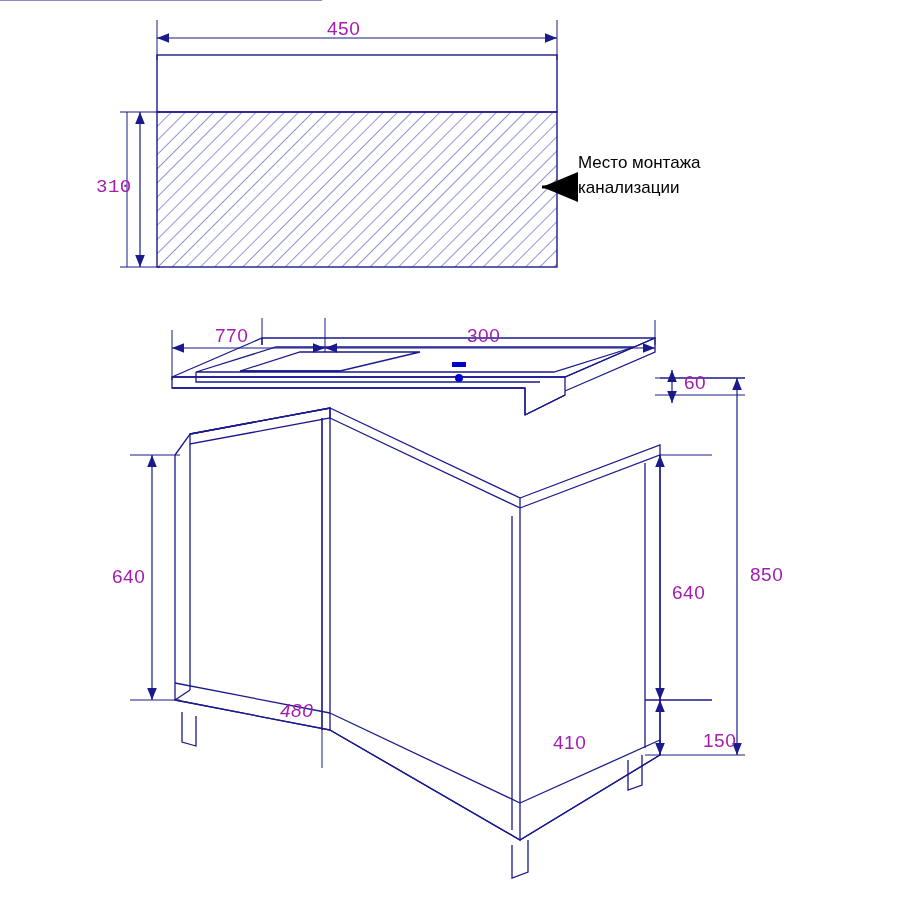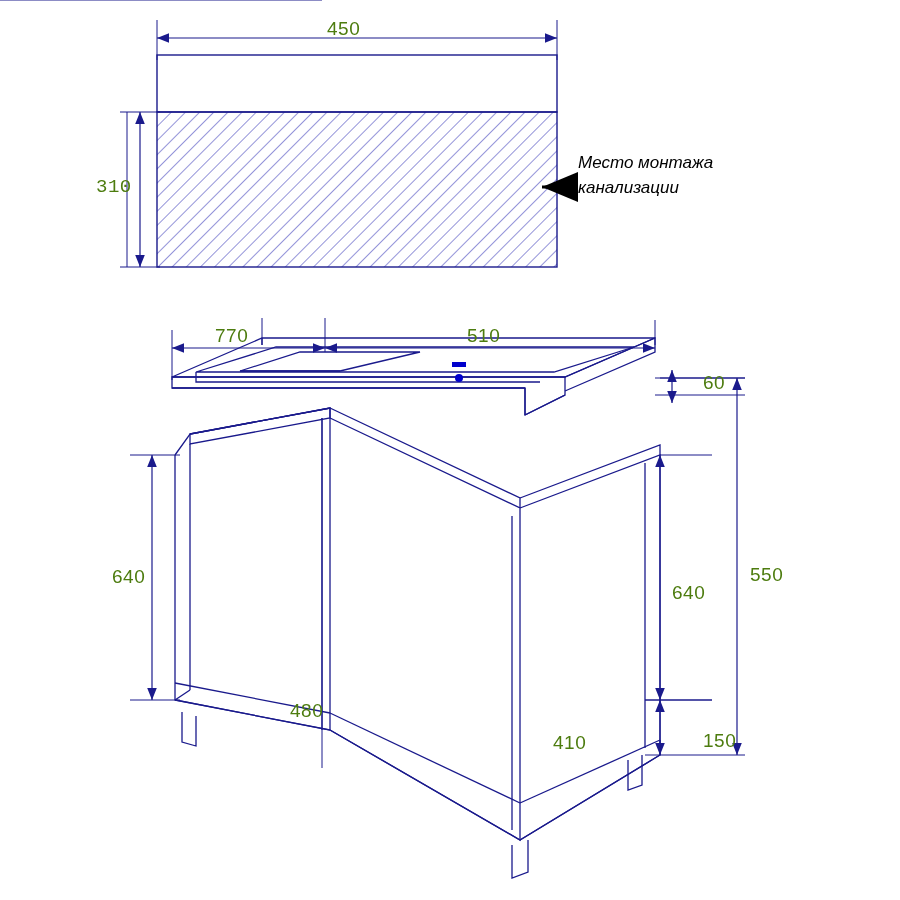--- a/index.html
+++ b/index.html
@@ -19,32 +19,31 @@
   }
   #sheet svg {
     position: absolute;
     left: 0;
     top: 0;
   }
   .dim-label {
     position: absolute;
     font-family: "Liberation Sans", sans-serif;
     font-size: 19px;
-    color: #4d7c0f;
+    color: #a21caf;
     white-space: nowrap;
     letter-spacing: 0.5px;
   }
   .note-text {
     position: absolute;
     font-family: "Liberation Sans", sans-serif;
     font-size: 17px;
     color: #000000;
     line-height: 25px;
     white-space: nowrap;
-    font-style: italic;
   }
 </style>
 </head>
 <body>
 
 <div id="sheet">
 
   <svg width="900" height="900" viewBox="0 0 900 900">
     <defs>
       <pattern id="hatch45" width="10" height="10" patternUnits="userSpaceOnUse" patternTransform="rotate(45)">
@@ -195,23 +194,23 @@
     </g>
   </svg>
 
   <div class="dim-label" style="left:96px; top:176px;font-family:Liberation Mono, monospace;">310</div>
   <div class="dim-label" style="left:327px; top:18px;">450</div>
 
   <div class="note-text" style="left:578px; top:150px;">Место монтажа</div>
   <div class="note-text" style="left:578px; top:175px;">канализации</div>
 
   <div class="dim-label" style="left:215px; top:325px;">770</div>
-  <div class="dim-label" style="left:467px; top:325px;">510</div>
-  <div class="dim-label" style="left:684px; top:372px;margin-left:19px;">60</div>
+  <div class="dim-label" style="left:467px; top:325px;">300</div>
+  <div class="dim-label" style="left:684px; top:372px;">60</div>
 
   <div class="dim-label" style="left:112px; top:566px;">640</div>
   <div class="dim-label" style="left:672px; top:582px;">640</div>
-  <div class="dim-label" style="left:750px; top:564px;">550</div>
-  <div class="dim-label" style="left:290px; top:700px;">480</div>
+  <div class="dim-label" style="left:750px; top:564px;">850</div>
+  <div class="dim-label" style="left:280px; top:700px;font-style:italic;">480</div>
   <div class="dim-label" style="left:553px; top:732px;">410</div>
   <div class="dim-label" style="left:672px; top:730px;margin-left:31px;">150</div>
 
 </div>
 
 </body></html>

